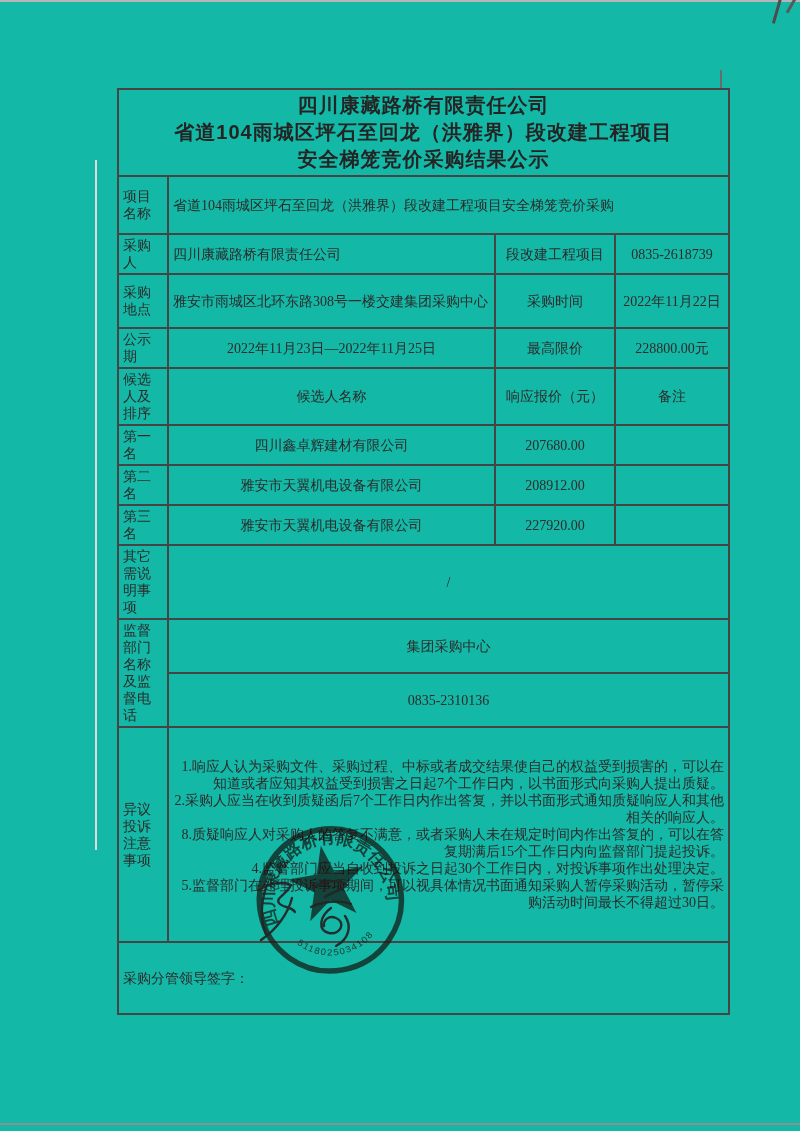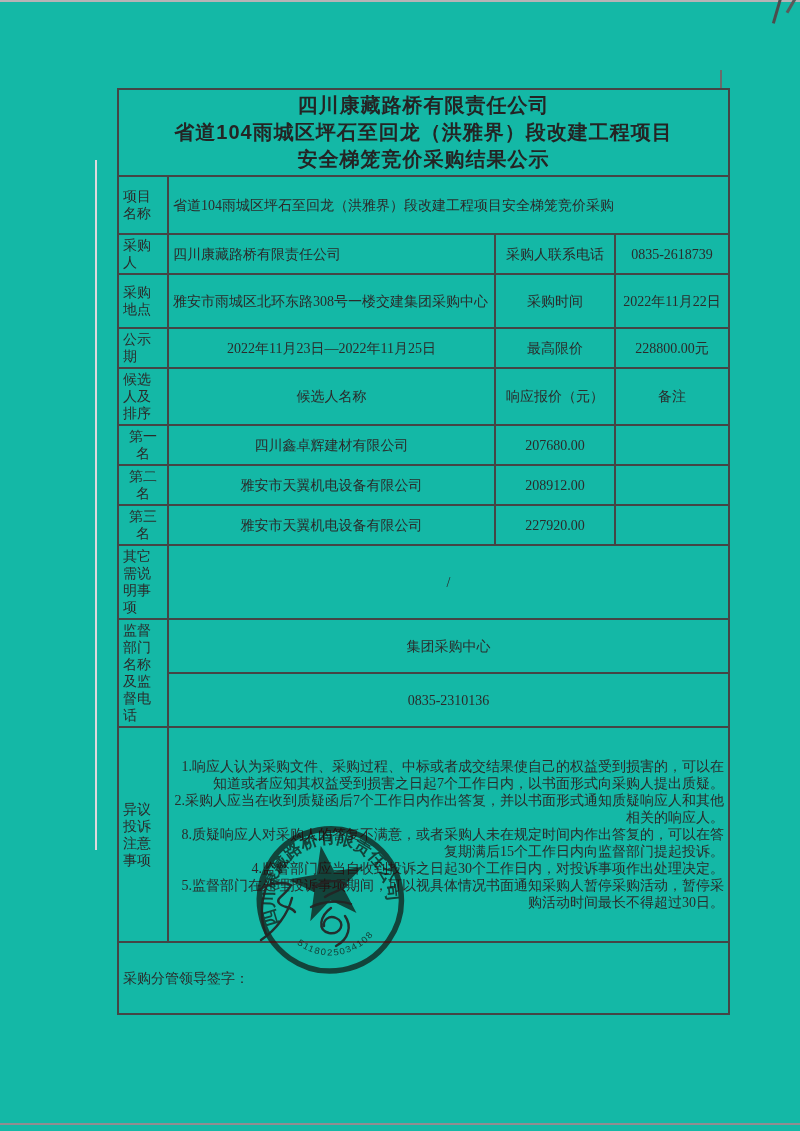--- a/index.html
+++ b/index.html
@@ -13,21 +13,21 @@
   .scan-corner-mark{position:absolute;left:776px;top:-6px;width:3px;height:30px;background:#4c4c4c;transform:rotate(16deg);}
   .scan-corner-mark2{position:absolute;left:790px;top:-4px;width:3px;height:18px;background:#5a5a5a;transform:rotate(30deg);}
   .scan-stub{position:absolute;left:720px;top:70px;width:2px;height:20px;background:#6b6b6b;}
 
   
   #doc-table{position:absolute;left:117px;top:88px;width:611px;border-collapse:collapse;table-layout:fixed;color:#2b2b2b;}
   #doc-table td{border:2px solid #454545;font-size:14px;line-height:17px;vertical-align:middle;padding:2px 4px;overflow:hidden;}
   td.title-cell{text-align:center;padding:8px 2px 4px 2px;}
   .title-line{font-family:"Liberation Sans","DejaVu Sans",sans-serif;font-weight:bold;font-size:20px;line-height:27px;color:#242424;letter-spacing:1px;}
   td.lbl{padding-left:5px;padding-right:1px;word-break:break-all;line-height:16px;}
-  td.lbl-c{text-align:center;word-break:break-all;line-height:16px;}
+  td.lbl-c{word-break:break-all;line-height:16px;}
   td.val-l{padding-left:8px;}
   td.c{text-align:center;}
   td.notice{font-size:13px;line-height:20.5px;vertical-align:top;padding:54px 8px 6px 10px;text-align:right;}
   .notice p{margin:0;}
   td.sig-cell{padding-left:7px;}
 
   
   #stamp{position:absolute;left:224px;top:792px;width:212px;height:212px;mix-blend-mode:multiply;opacity:0.86;}
   #signature{position:absolute;left:245px;top:858px;width:135px;height:95px;}
 </style>
@@ -60,21 +60,21 @@
     </tr>
 
     <tr style="height:58px">
       <td class="lbl">项目名称</td>
       <td colspan="3" class="val-l">省道104雨城区坪石至回龙（洪雅界）段改建工程项目安全梯笼竞价采购</td>
     </tr>
 
     <tr style="height:32px">
       <td class="lbl">采购人</td>
       <td class="val-l">四川康藏路桥有限责任公司</td>
-      <td class="c">采购人联系电话</td>
+      <td class="c">段改建工程项目</td>
       <td class="c">0835-2618739</td>
     </tr>
 
     <tr style="height:54px">
       <td class="lbl">采购地点</td>
       <td class="val-l">雅安市雨城区北环东路308号一楼交建集团采购中心</td>
       <td class="c">采购时间</td>
       <td class="c">2022年11月22日</td>
     </tr>
 

